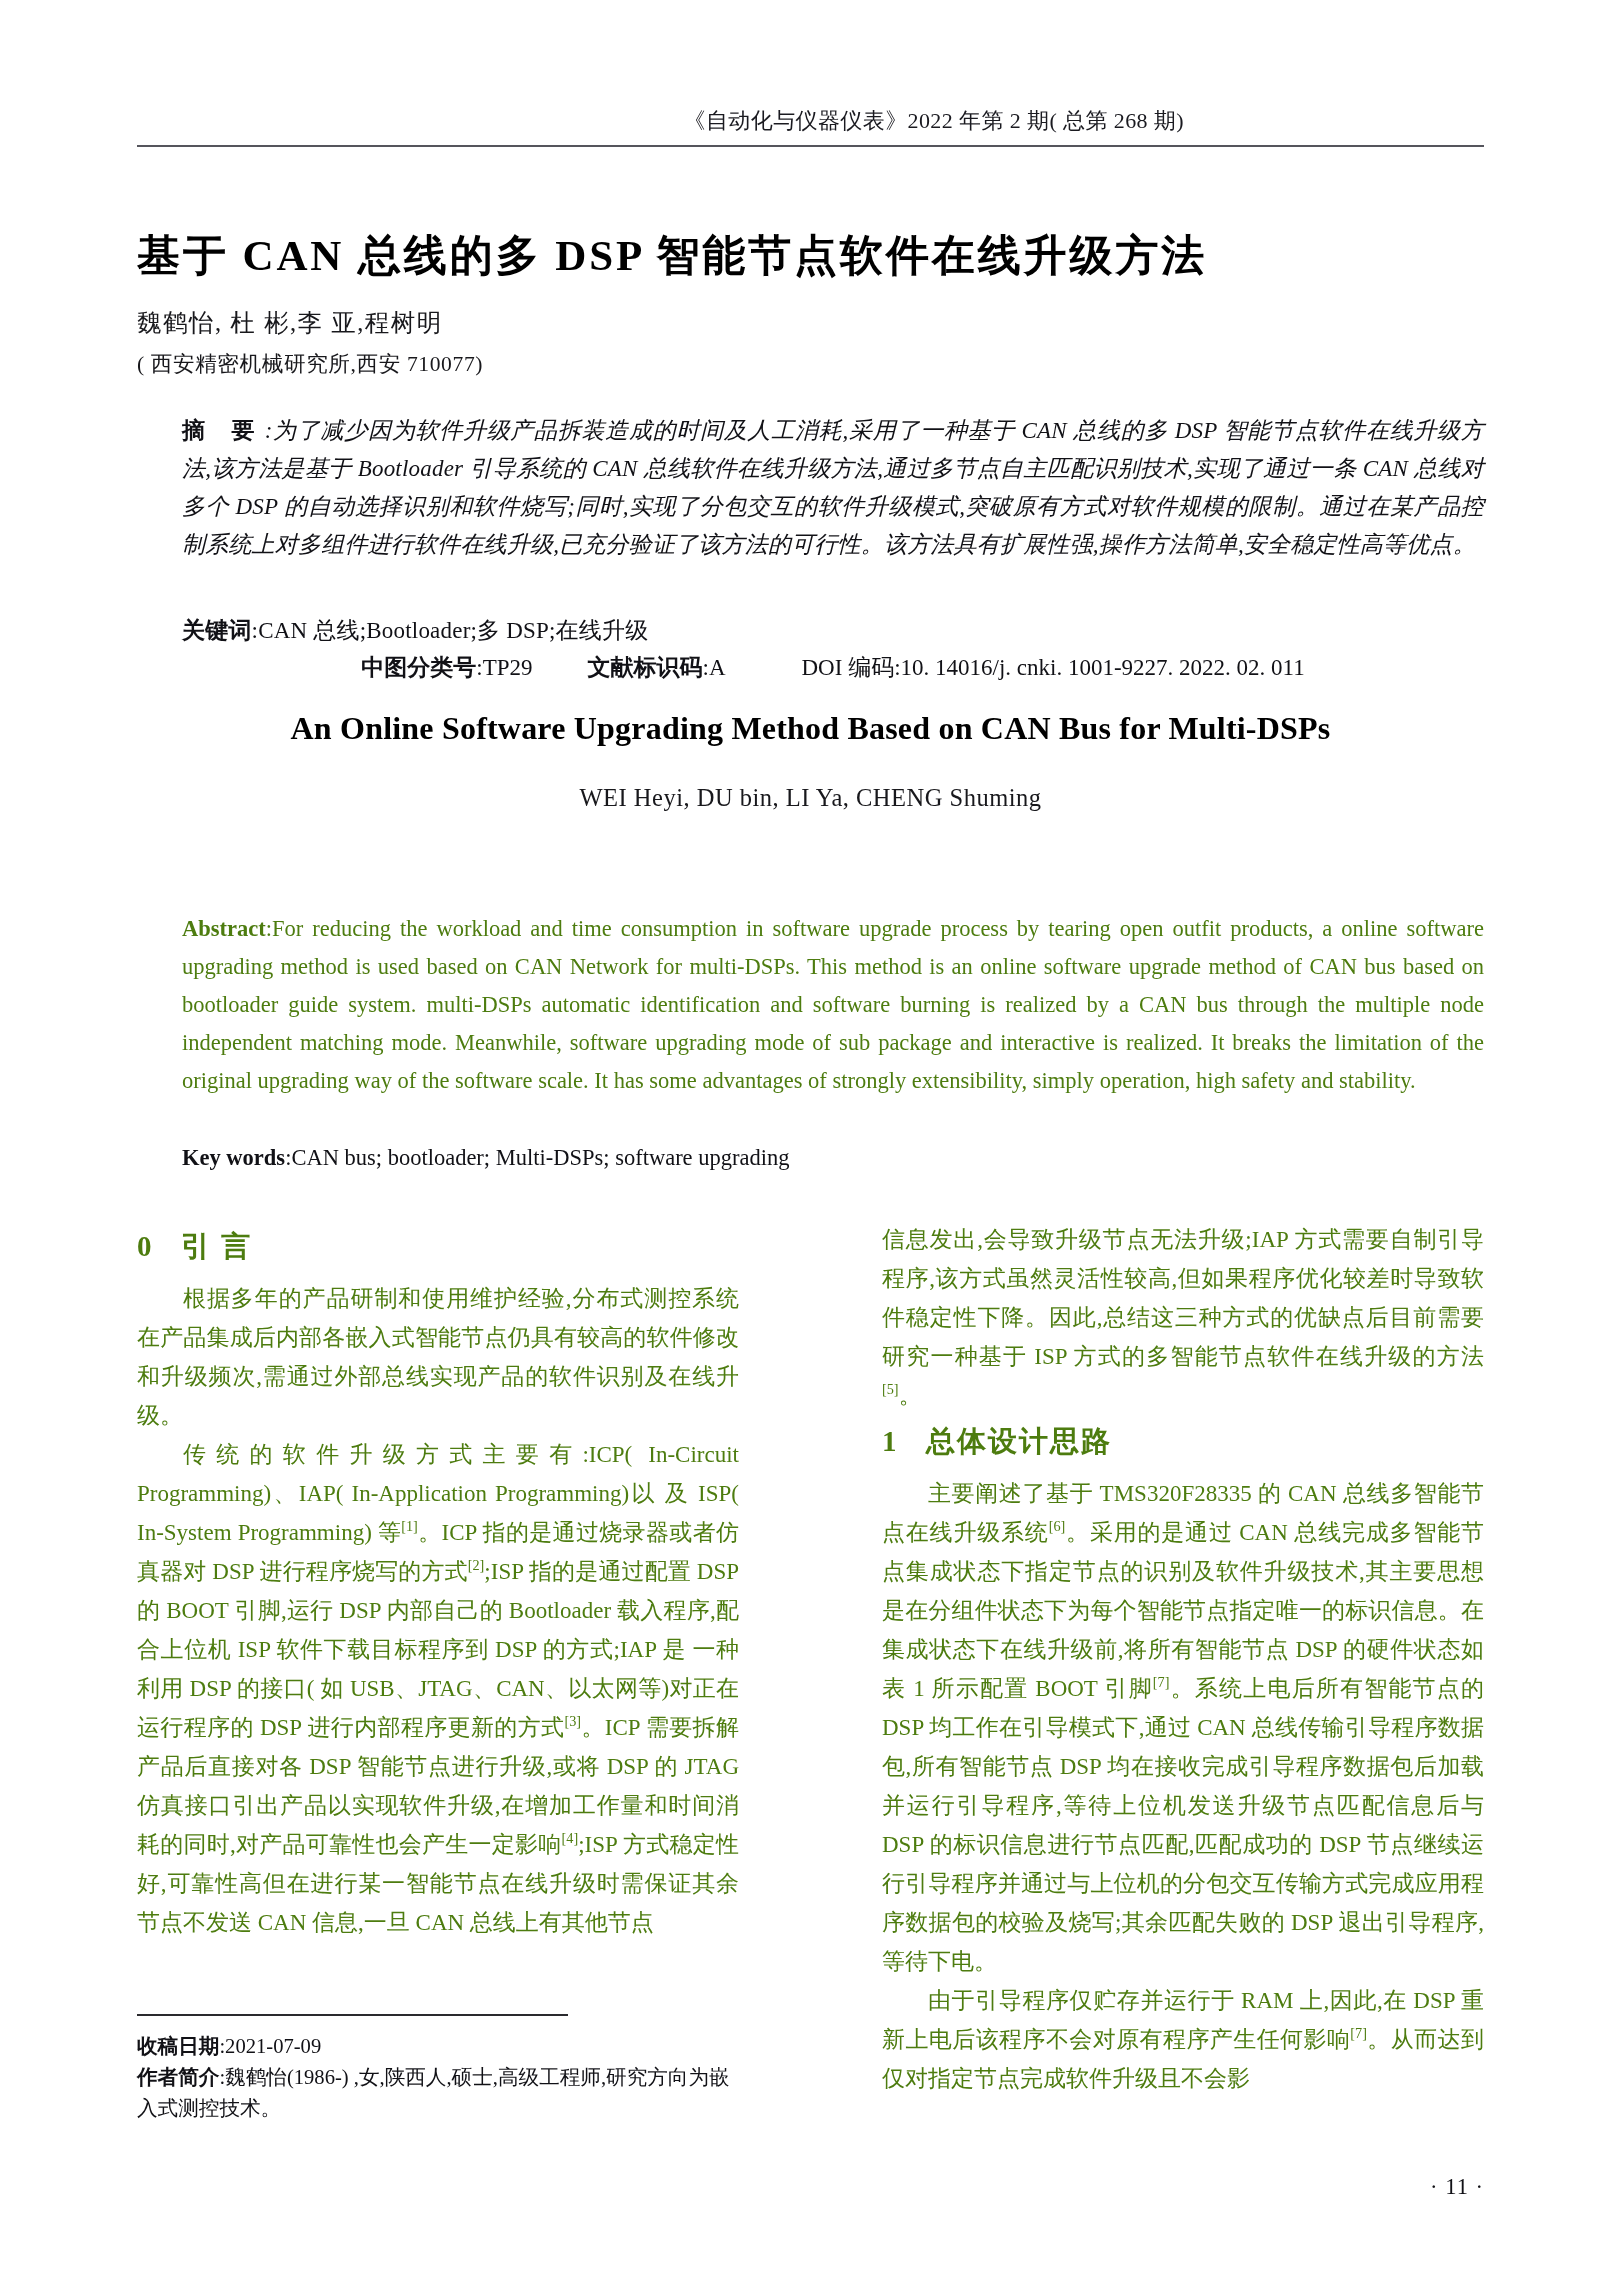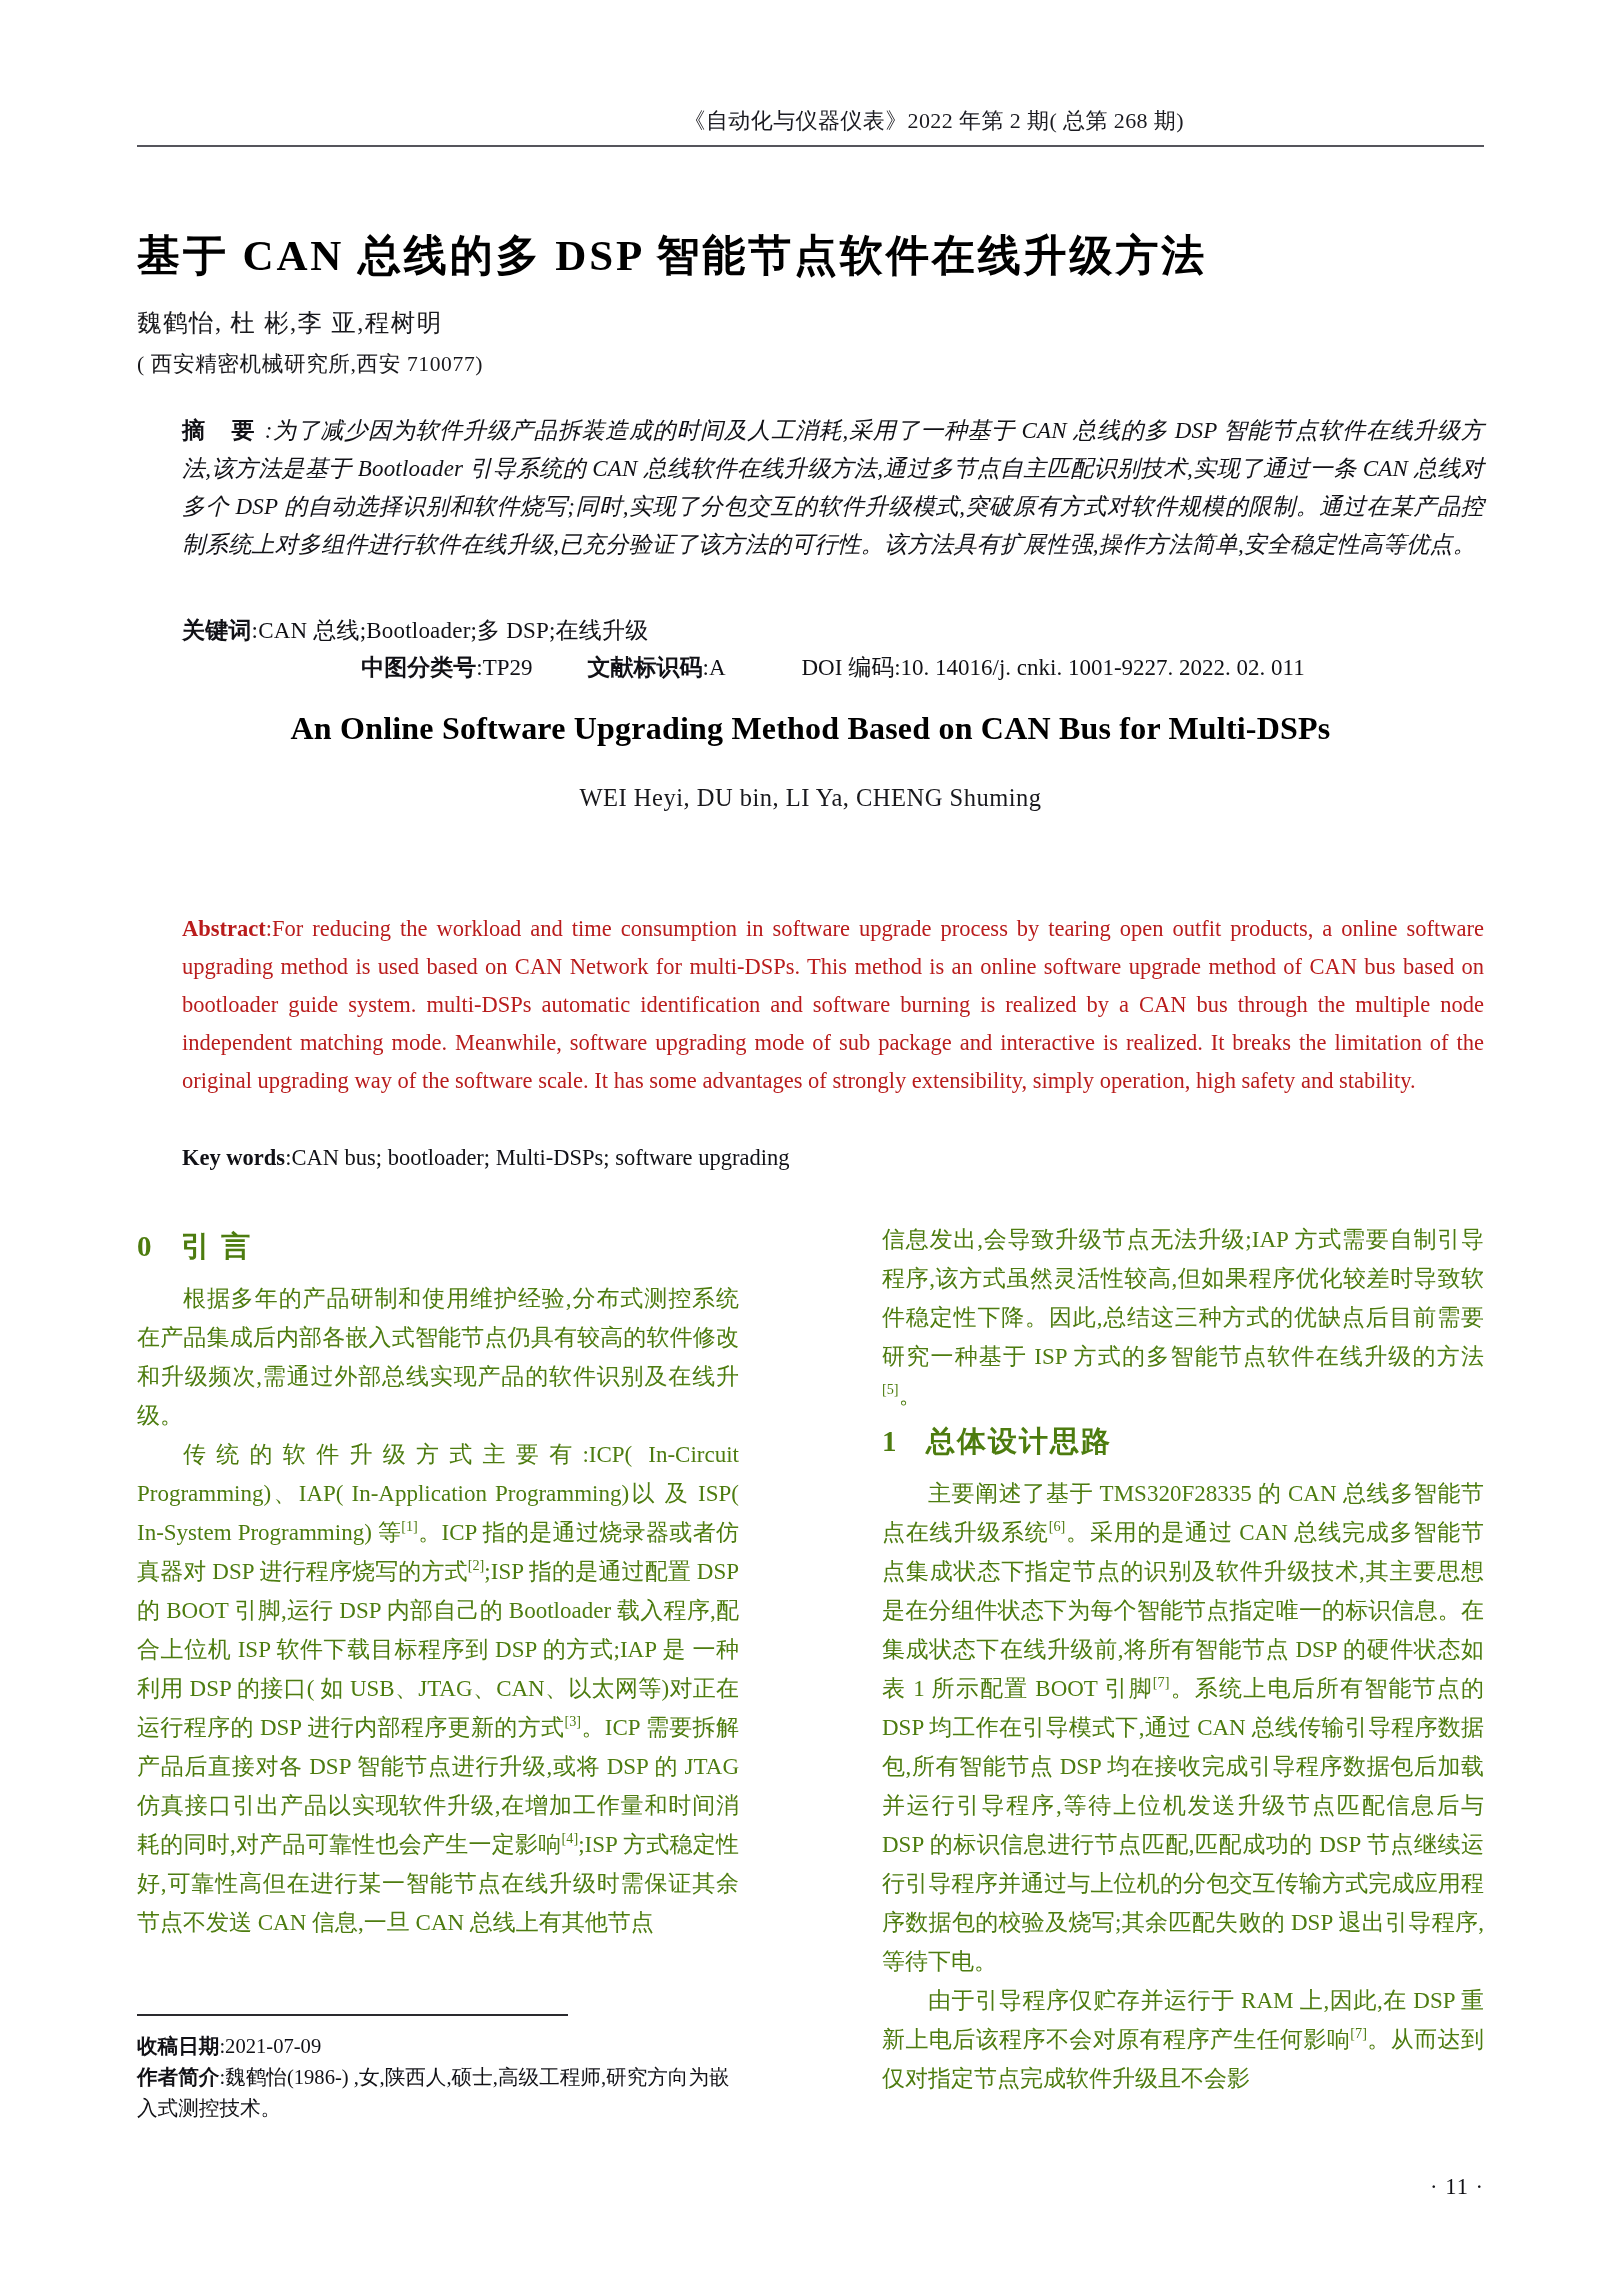--- a/index.html
+++ b/index.html
@@ -157,21 +157,21 @@
     color: #18181c;
   }
   .abs-en {
     position: absolute;
     top: 910px;
     left: 182px;
     width: 1302px;
     font-size: 22.5px;
     line-height: 38px;
     text-align: justify;
-    color: #b91c1c;
+    color: #4d7c0f;
   }
   .abs-en .lead { font-weight: bold; }
   .kw-en {
     position: absolute;
     top: 1139px;
     left: 182px;
     width: 1302px;
     font-size: 22.5px;
     line-height: 38px;
     color: #111116;

